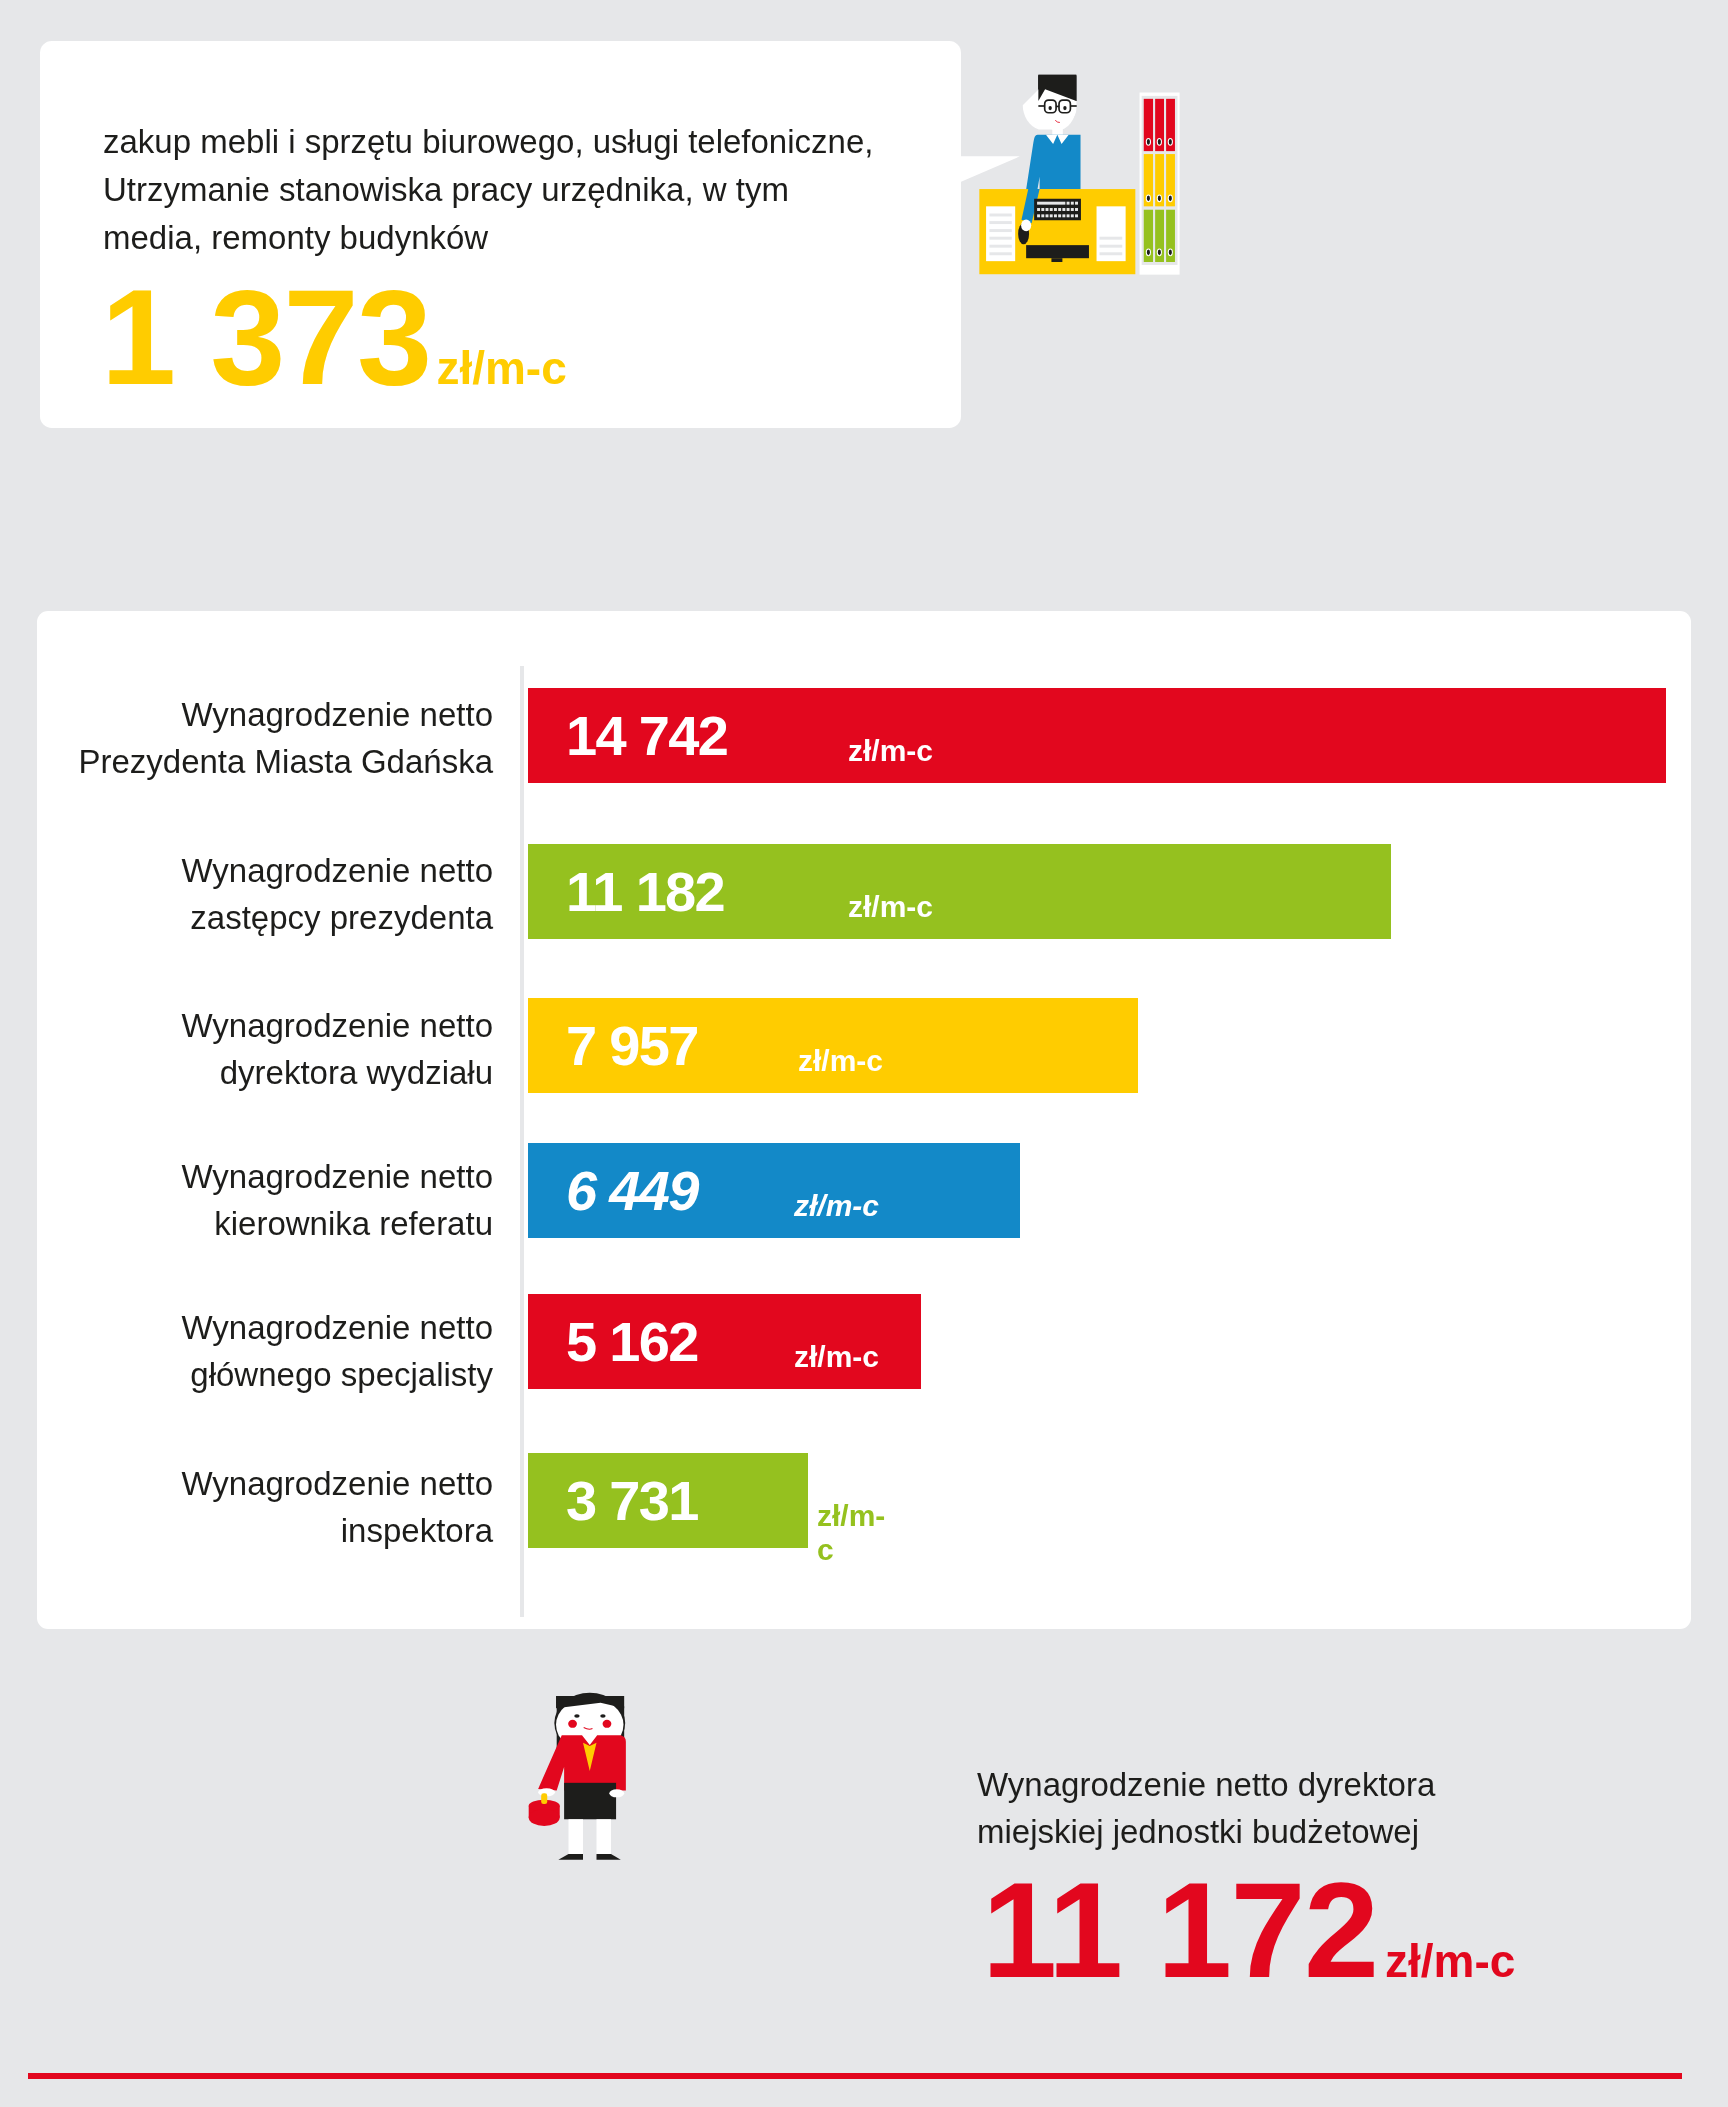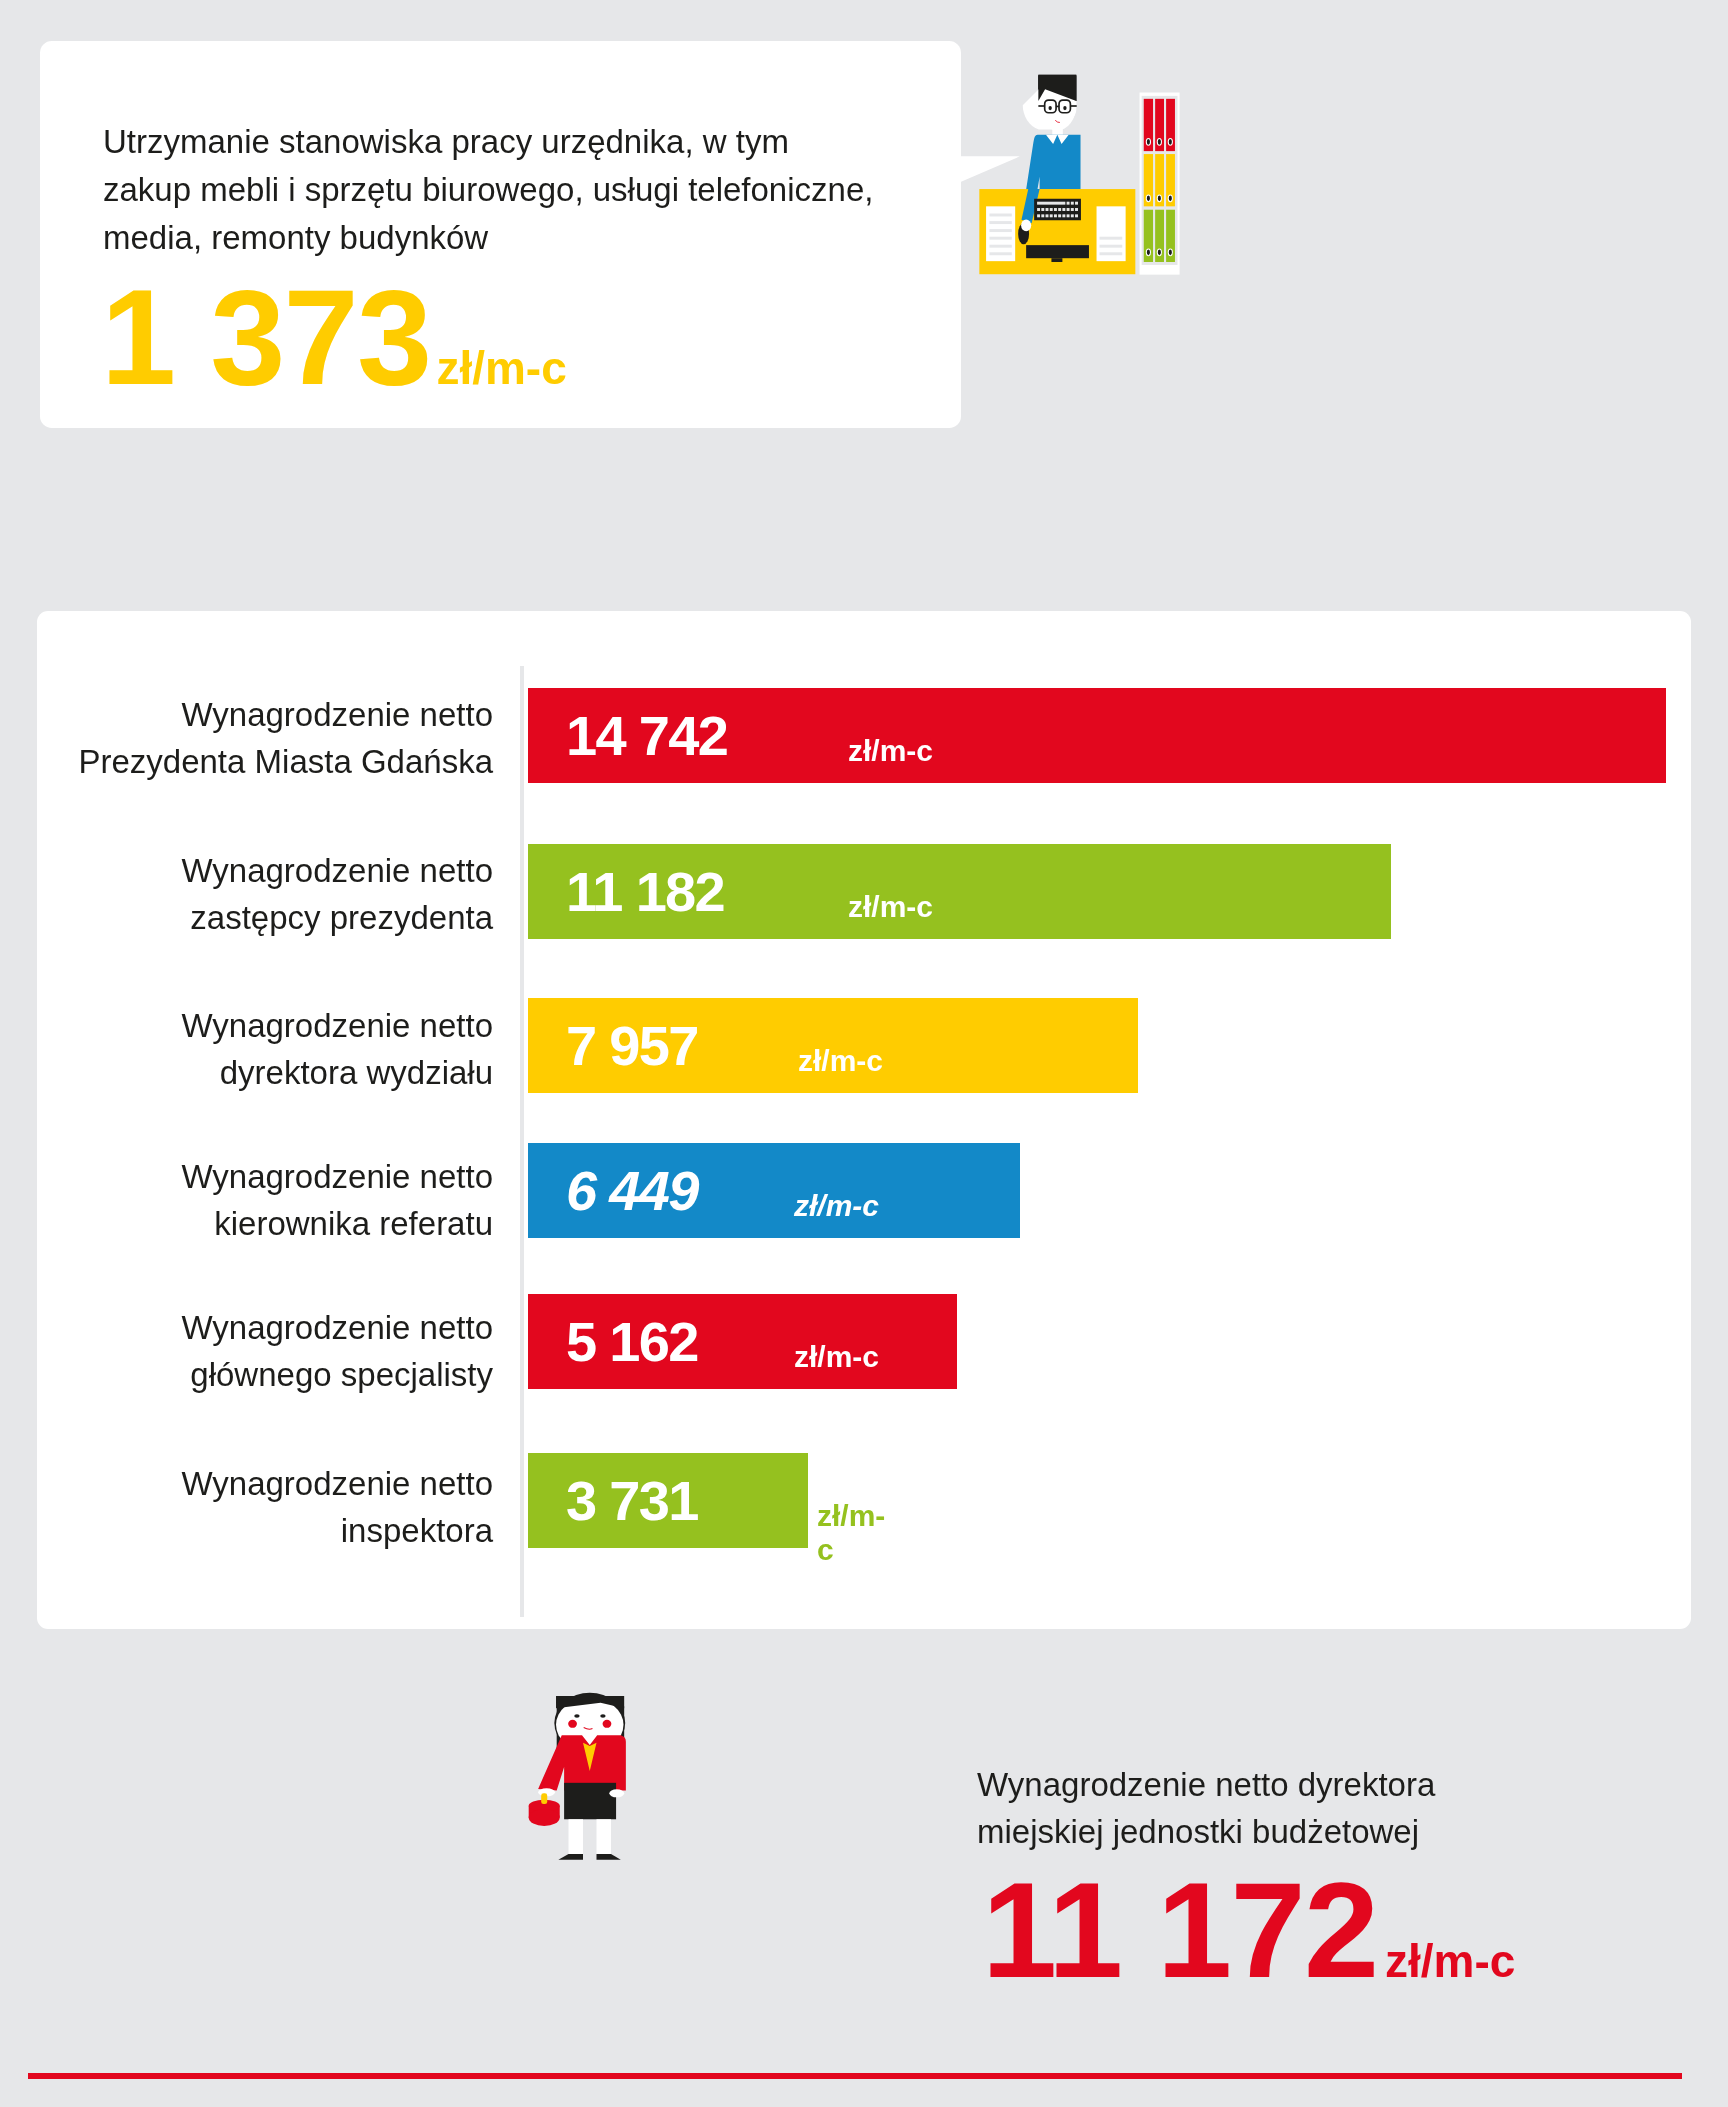--- a/index.html
+++ b/index.html
@@ -24,22 +24,22 @@
   .desc { font-size:33px; line-height:47px; }
 </style>
 </head>
 <body>
 
 <div class="abs bubble"></div>
 <svg class="abs" style="left:957px;top:152px" width="67" height="38" viewBox="0 0 160 90">
   <polygon points="0,10 150,10 0,75" fill="#fff"></polygon>
 </svg>
 <div class="abs bubble-text">
+  <div>zakup mebli i sprzętu biurowego, usługi telefoniczne,</div>
   <div>Utrzymanie stanowiska pracy urzędnika, w tym</div>
-  <div>zakup mebli i sprzętu biurowego, usługi telefoniczne,</div>
   <div>media, remonty budynków</div>
 </div>
 <div class="abs" style="left:101px;top:270px;white-space:nowrap;">
   <span class="num big-yellow" style="font-size:135px;line-height:135px;">1 373</span>
   <span class="unit big-yellow" style="font-size:46px;margin-left:4.2px;">zł/m-c</span>
 </div>
 
 <svg class="abs" style="left:970px;top:63px" width="759" height="527" viewBox="0 0 1800 1250">
 
   <rect x="162" y="28" width="90" height="62" fill="#1d1d1b"></rect>
@@ -183,21 +183,21 @@
 </div>
 <div class="abs bar" style="left:528px;top:1143px;width:492px;background:#1389c8;font-style:italic;">
   <span class="num">6 449</span>
   <span class="unit" style="left:266px;top:46px;">zł/m-c</span>
 </div>
 
 <div class="abs bar-label" style="left:21px;top:1304px;">
   <div>Wynagrodzenie netto</div>
   <div>głównego specjalisty</div>
 </div>
-<div class="abs bar" style="left:528px;top:1294px;width:393px;background:#e2071e;padding-left:36px;">
+<div class="abs bar" style="left:528px;top:1294px;width:393px;background:#e2071e;">
   <span class="num">5 162</span>
   <span class="unit" style="left:266px;top:46px;">zł/m-c</span>
 </div>
 
 <div class="abs bar-label" style="left:21px;top:1460px;">
   <div>Wynagrodzenie netto</div>
   <div>inspektora</div>
 </div>
 <div class="abs bar" style="left:528px;top:1453px;width:280px;background:#95c11f;">
   <span class="num">3 731</span>

